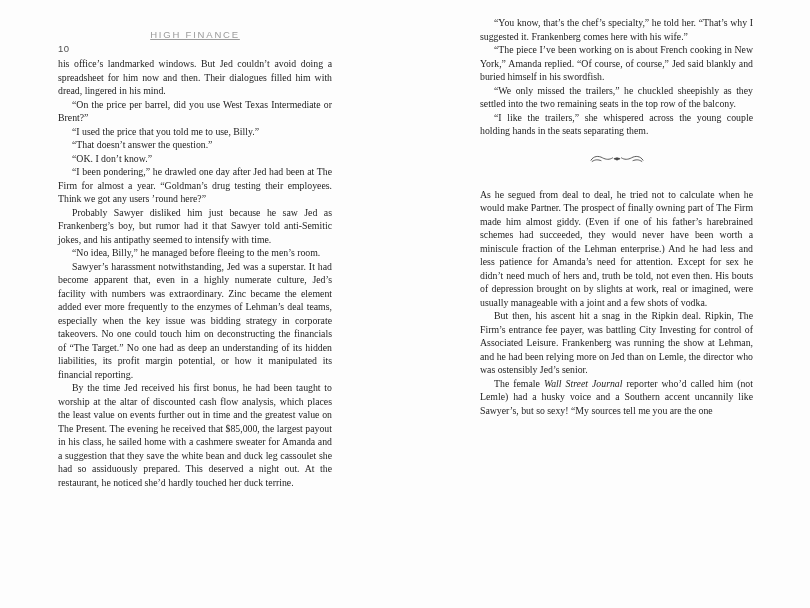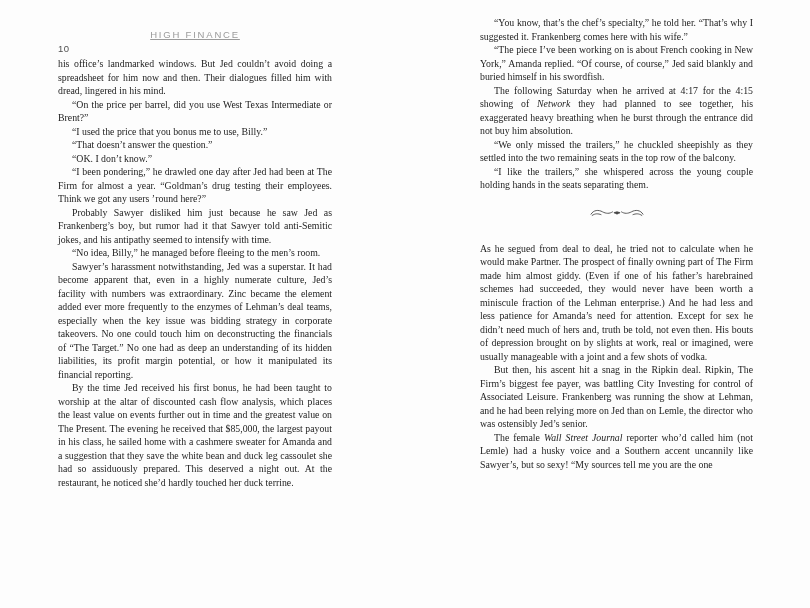--- a/index.html
+++ b/index.html
@@ -70,52 +70,51 @@
 <div class="spread">
 
   <section class="page page-left">
     <header class="running-head">
       <span class="folio folio-left">10</span>
       <span class="rh-title">HIGH FINANCE</span>
     </header>
     <div class="page-body" id="left-body">
         <p><span>his office’s landmarked windows. But Jed couldn’t avoid doing a spreadsheet for him now and then. Their dialogues filled him with dread, lingered in his mind.</span></p>
         <p class="indent"><span>“On the price per barrel, did you use West Texas Intermediate or Brent?”</span></p>
-        <p class="indent"><span>“I used the price that you bonus me to use, Billy.”</span></p>
+        <p class="indent"><span>“I used the price that you told me to use, Billy.”</span></p>
         <p class="indent"><span>“That doesn’t answer the question.”</span></p>
         <p class="indent"><span>“OK. I don’t know.”</span></p>
         <p class="indent"><span>“I been pondering,” he drawled one day after Jed had been at The Firm for almost a year. “Goldman’s drug testing their employees. Think we got any users ’round here?”</span></p>
         <p class="indent"><span>Probably Sawyer disliked him just because he saw Jed as Frankenberg’s boy, but rumor had it that Sawyer told anti-Semitic jokes, and his antipathy seemed to intensify with time.</span></p>
         <p class="indent"><span>“No idea, Billy,” he managed before fleeing to the men’s room.</span></p>
         <p class="indent"><span>Sawyer’s harassment notwithstanding, Jed was a superstar. It had become apparent that, even in a highly numerate culture, Jed’s facility with numbers was extraordinary. Zinc became the element added ever more frequently to the enzymes of Lehman’s deal teams, especially when the key issue was bidding strategy in corporate takeovers. No one could touch him on deconstructing the financials of “The Target.” No one had as deep an understanding of its hidden liabilities, its profit margin potential, or how it manipulated its financial reporting.</span></p>
         <p class="indent"><span>By the time Jed received his first bonus, he had been taught to worship at the altar of discounted cash flow analysis, which places the least value on events further out in time and the greatest value on The Present. The evening he received that $85,000, the largest payout in his class, he sailed home with a cashmere sweater for Amanda and a suggestion that they save the white bean and duck leg cassoulet she had so assiduously prepared. This deserved a night out. At the restaurant, he noticed she’d hardly touched her duck terrine.</span></p>
       </div>
   </section>
 
   <section class="page page-right">
     <div class="page-body" id="right-body">
         <p class="indent"><span>“You know, that’s the chef’s specialty,” he told her. “That’s why I suggested it. Frankenberg comes here with his wife.”</span></p>
         <p class="indent"><span>“The piece I’ve been working on is about French cooking in New York,” Amanda replied. “Of course, of course,” Jed said blankly and buried himself in his swordfish.</span></p>
-        <p class="indent"><span>The following Saturday when he arrived at 4:17 for the 4:15 showing of </span><span class="it">Network</span><span> they had planned to see together, his exaggerated heavy breathing when he burst through the entrance did not buy him absolution.</span></p>
         <p class="indent"><span>“We only missed the trailers,” he chuckled sheepishly as they settled into the two remaining seats in the top row of the balcony.</span></p>
         <p class="indent"><span>“I like the trailers,” she whispered across the young couple holding hands in the seats separating them.</span></p>
   <div class="divider">
     <svg width="56" height="12" viewBox="0 0 56 12" aria-hidden="true">
       <g fill="none" stroke="currentColor" stroke-width="0.9" stroke-linecap="round">
         <path d="M2 8.2 C4.5 3.8 9.5 3.6 13.5 5.8 C17 7.7 20.5 7.9 23.5 5.9"></path>
         <path d="M3.2 9.4 C6.5 7.2 9 7.6 12 8.6"></path>
         <path d="M54 8.2 C51.5 3.8 46.5 3.6 42.5 5.8 C39 7.7 35.5 7.9 32.5 5.9"></path>
         <path d="M52.8 9.4 C49.5 7.2 47 7.6 44 8.6"></path>
       </g>
       <g fill="currentColor" stroke="none">
         <circle cx="28" cy="6.8" r="1.6"></circle>
         <path d="M24.6 6.8 q1.7 -2.1 3.4 0 q-1.7 2.1 -3.4 0"></path>
         <path d="M28 6.8 q1.7 -2.1 3.4 0 q-1.7 2.1 -3.4 0"></path>
       </g>
     </svg>
   </div>
 <p><span>As he segued from deal to deal, he tried not to calculate when he would make Partner. The prospect of finally owning part of The Firm made him almost giddy. (Even if one of his father’s harebrained schemes had succeeded, they would never have been worth a miniscule fraction of the Lehman enterprise.) And he had less and less patience for Amanda’s need for attention. Except for sex he didn’t need much of hers and, truth be told, not even then. His bouts of depression brought on by slights at work, real or imagined, were usually manageable with a joint and a few shots of vodka.</span></p>
-        <p class="indent"><span>But then, his ascent hit a snag in the Ripkin deal. Ripkin, The Firm’s biggest fee payer, was battling City Investing for control of Associated Leisure. Frankenberg was running the show at Lehman, and he had been relying more on Jed than on Lemle, the director who was ostensibly Jed’s senior.</span></p>
+        <p class="indent"><span>But then, his ascent hit a snag in the Ripkin deal. Ripkin, The Firm’s entrance fee payer, was battling City Investing for control of Associated Leisure. Frankenberg was running the show at Lehman, and he had been relying more on Jed than on Lemle, the director who was ostensibly Jed’s senior.</span></p>
         <p class="indent"><span>The female </span><span class="it">Wall Street Journal</span><span> reporter who’d called him (not Lemle) had a husky voice and a Southern accent uncannily like Sawyer’s, but so sexy! “My sources tell me you are the one</span></p>
       </div>
   </section>
 
 </div>
 
 </body></html>

